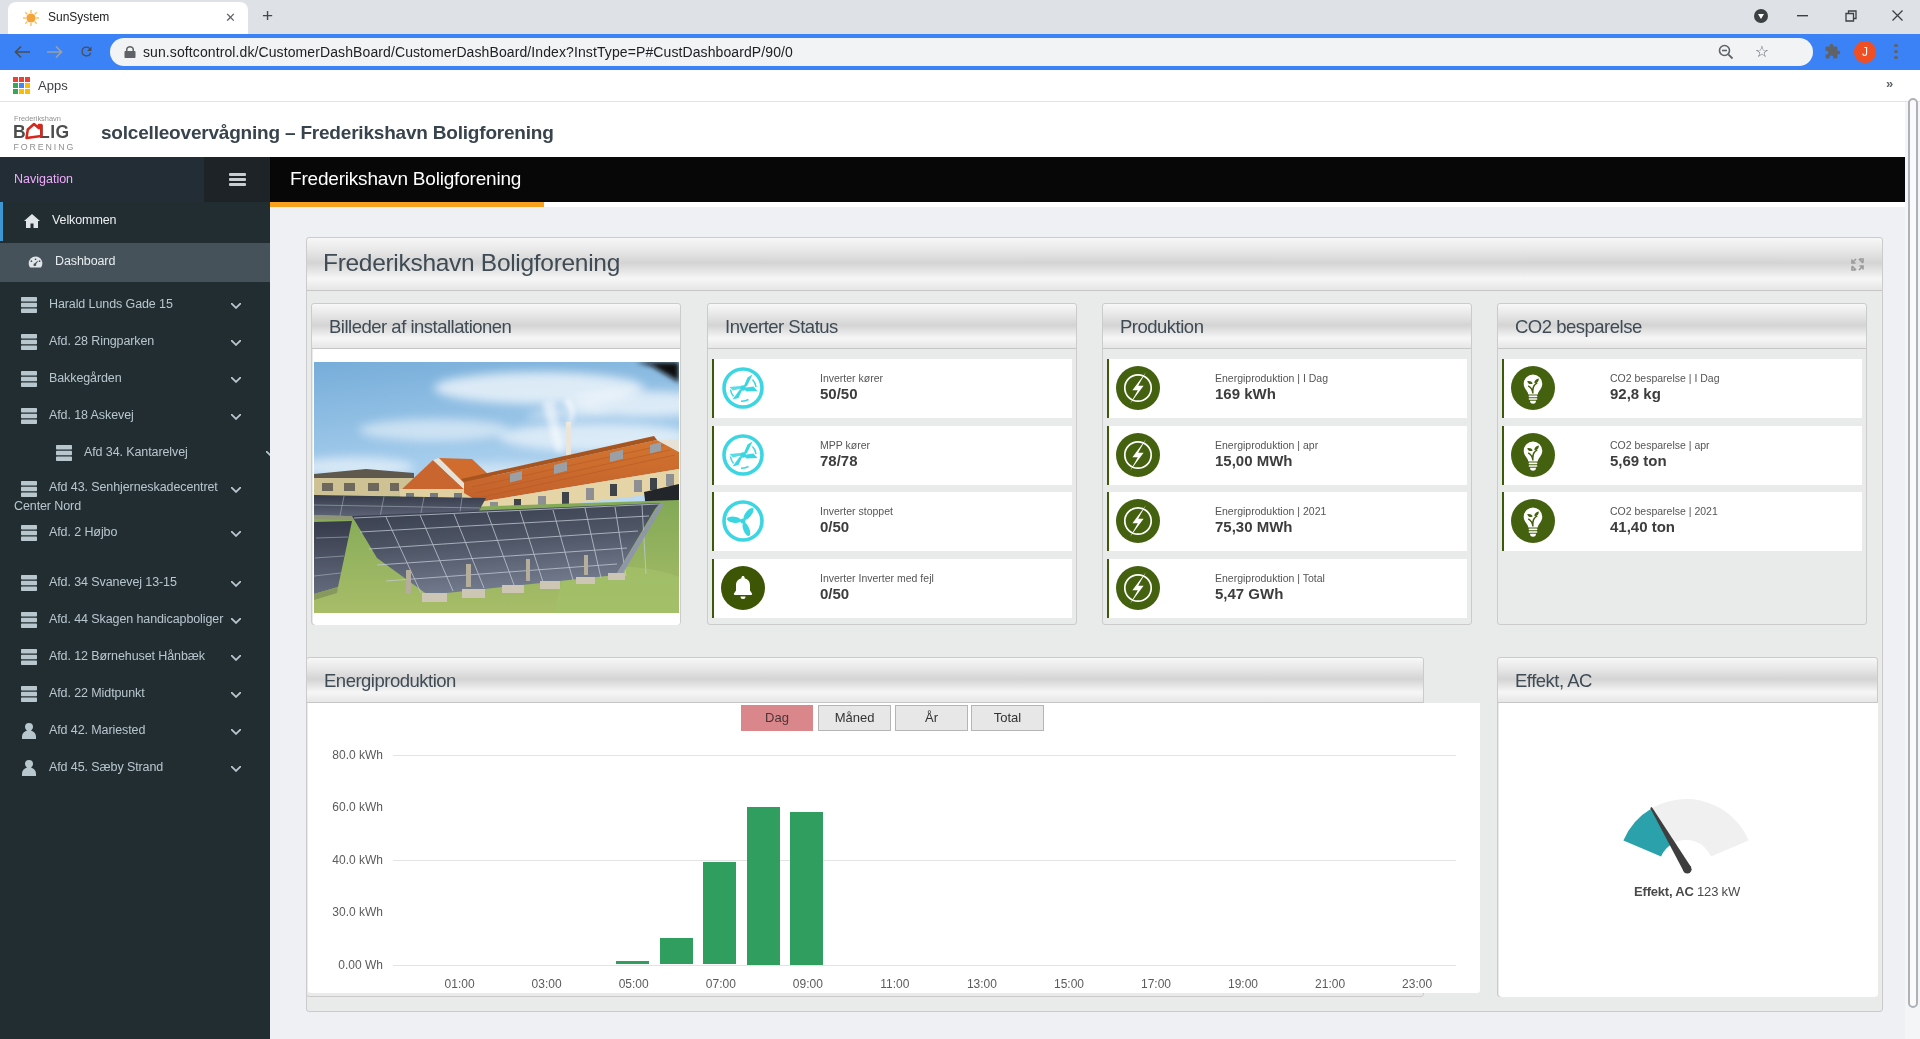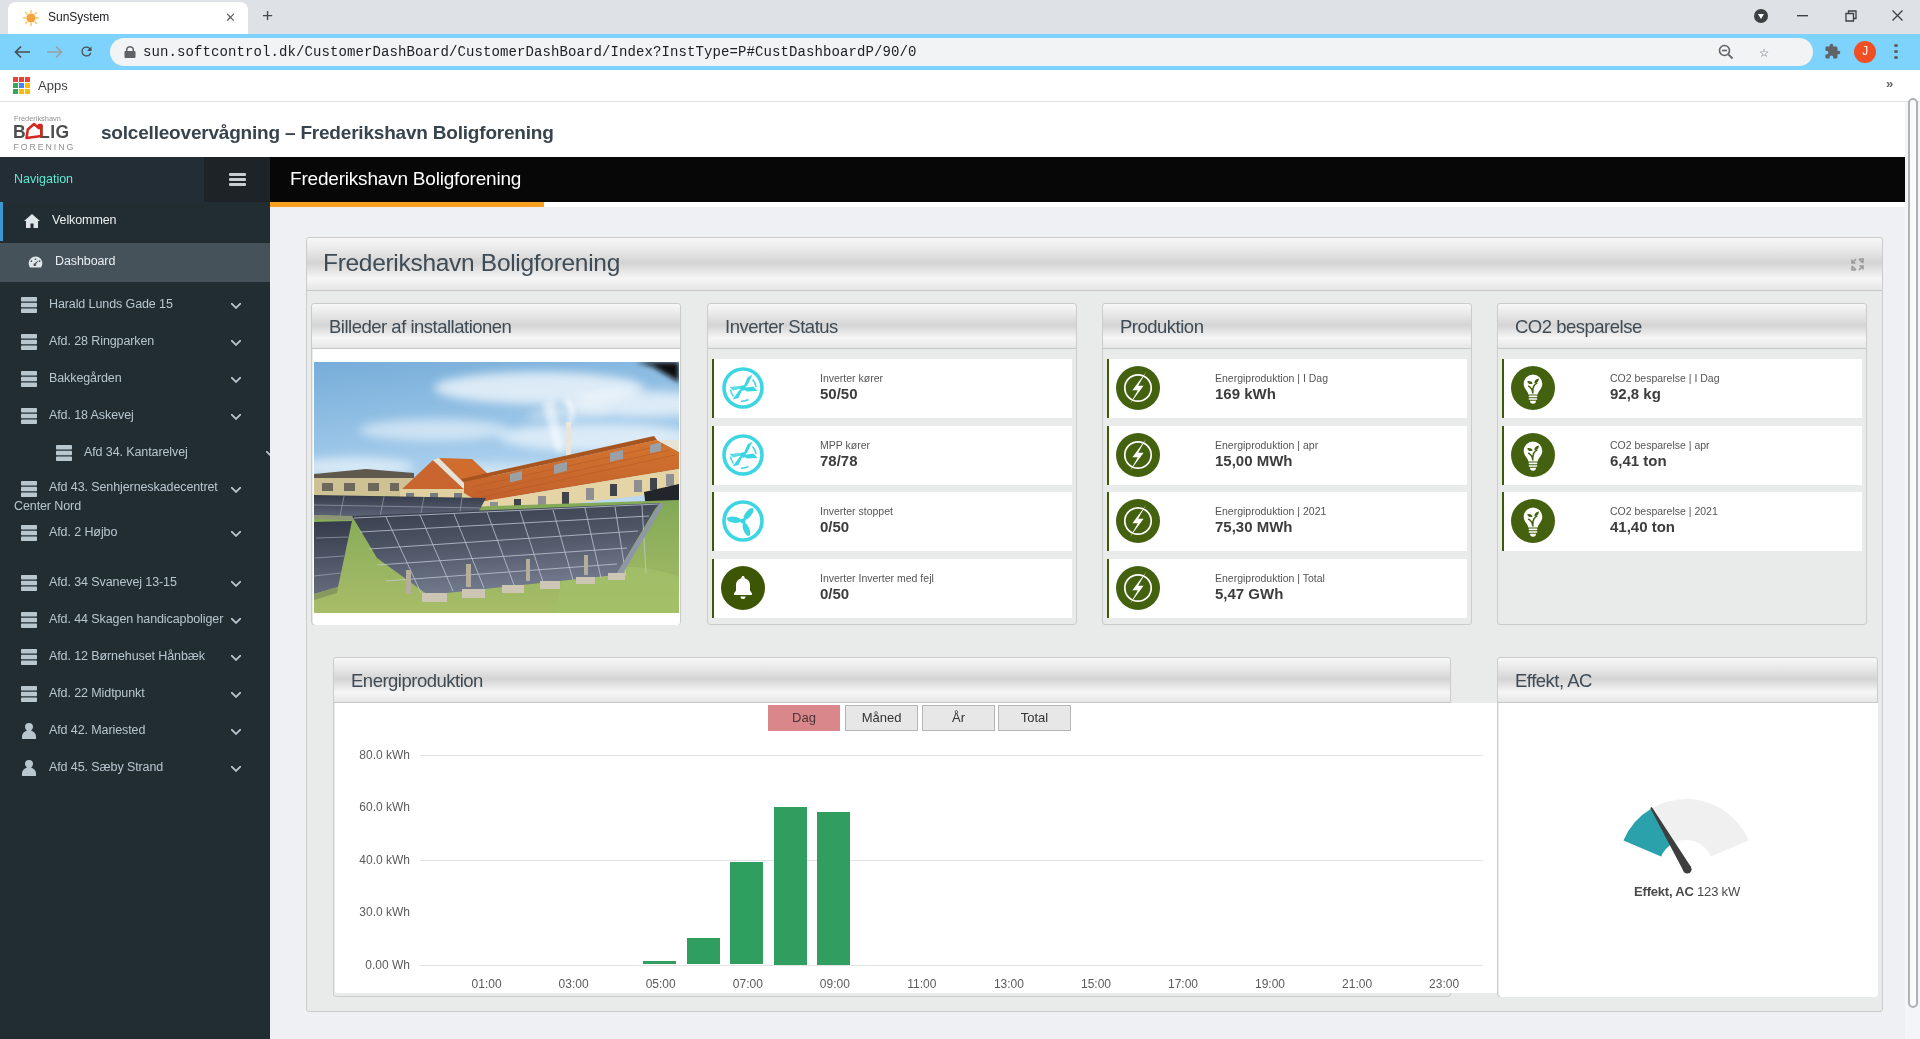--- a/index.html
+++ b/index.html
@@ -10,21 +10,21 @@
 #tabstrip { position:absolute; left:0; top:0; width:1920px; height:34px; background:#dee1e6; }
 #tab { position:absolute; left:8px; top:2px; width:240px; height:32px; background:#fff; border-radius:8px 8px 0 0; }
 #tab .fav { position:absolute; left:15px; top:8px; }
 #tab .ttl { position:absolute; left:40px; top:8px; font-size:12px; color:#202124; }
 #tab .cls { position:absolute; left:217px; top:8px; font-size:13px; color:#5f6368; }
 #newtab { position:absolute; left:262px; top:5px; font-size:19px; color:#45494d; font-weight:400; }
 .wbtn { position:absolute; top:8px; color:#3c4043; font-size:15px; }
 #mediabtn { position:absolute; left:1754px; top:9px; width:14px; height:14px; background:#3c4043; border-radius:50%; }
 #mediabtn:after { content:""; position:absolute; left:4px; top:5px; border-left:3.5px solid transparent; border-right:3.5px solid transparent; border-top:5px solid #fff; }
 
-#toolbar { position:absolute; left:0; top:34px; width:1920px; height:36px; background:#7dd3fc;font-family:Liberation Mono, monospace; }
+#toolbar { position:absolute; left:0; top:34px; width:1920px; height:36px; background:#3b82f6; }
 .navic { position:absolute; top:7px; font-size:17px; color:#5f6368; }
 #omni { position:absolute; left:110px; top:4px; width:1703px; height:28px; background:#f1f3f4; border-radius:14px; }
 #omni .lock { position:absolute; left:14px; top:7px; }
 #omni .url { position:absolute; left:33px; top:6px; font-size:14px; color:#202124; letter-spacing:0.1px; }
 #omni .zoomi { position:absolute; right:78px; top:5px; }
 #omni .star { position:absolute; right:44px; top:4px; font-size:16px; color:#5f6368; }
 #puzzle { position:absolute; left:1824px; top:9px; }
 #avatar { position:absolute; left:1854px; top:7px; width:22px; height:22px; border-radius:50%; background:#f04e23; color:#fff; font-size:12px; text-align:center; line-height:22px; }
 #kebab { position:absolute; left:1894px; top:7px; width:4px; }
 #kebab i { display:block; width:3.5px; height:3.5px; border-radius:50%; background:#5f6368; margin:2.6px 0; }
@@ -35,21 +35,21 @@
 #bookbar .lbl { position:absolute; left:38px; top:8px; font-size:13px; color:#3c4043; }
 #bookbar .more { position:absolute; left:1886px; top:6px; font-size:13px; color:#5f6368; font-weight:bold; }
 
 
 #appheader { position:absolute; left:0; top:102px; width:1920px; height:55px; background:#fff; }
 #apptitle { position:absolute; left:101px; top:20px; font-size:19px; font-weight:bold; color:#37434d; letter-spacing:-0.2px; }
 #logo { position:absolute; }
 
 
 #navhead { position:absolute; left:0; top:157px; width:204px; height:45px; background:#232d36; }
-#navhead span { position:absolute; left:14px; top:15px; color:#5eead4; font-size:12.5px; }
+#navhead span { position:absolute; left:14px; top:15px; color:#f0abfc; font-size:12.5px; }
 #hambox { position:absolute; left:204px; top:157px; width:66px; height:45px; background:#1d2327; }
 #hambox .bars { position:absolute; left:25px; top:16px; width:17px; }
 #hambox .bars i { display:block; height:2.5px; background:#c8cdd1; margin-bottom:2.5px; border-radius:1px; }
 #blackbar { position:absolute; left:270px; top:157px; width:1650px; height:45px; background:#070707; }
 #blackbar span { position:absolute; left:20px; top:11px; color:#fff; font-size:19px; letter-spacing:-0.2px; }
 #orangeline { position:absolute; left:270px; top:202px; width:274px; height:5px; background:#f9a11f; }
 
 
 #sidebar { position:absolute; left:0; top:202px; width:270px; height:837px; background:#222d32; }
 .sitem { position:relative; color:#b8c7ce; font-size:12.5px; letter-spacing:-0.1px; white-space:nowrap; }
@@ -641,40 +641,40 @@
             <path d="M22 8.5a9.3 9.3 0 0 1 9.3 9.3c0 2.9-1.4 5-2.9 6.9-.9 1.1-1.5 2.4-1.8 3.8h-9.2c-.3-1.4-.9-2.7-1.8-3.8-1.5-1.9-2.9-4-2.9-6.9A9.3 9.3 0 0 1 22 8.5z"></path>
 <rect x="17.6" y="29.6" width="8.8" height="1.6" rx="0.8"></rect>
 <rect x="17.6" y="32.2" width="8.8" height="1.6" rx="0.8"></rect>
 <path d="M19 34.8h6a3 3 0 0 1-6 0z"></path>
           </g>
 <path d="M21.2 27.5c-.4-3.4-1.7-5.4-4.4-7l.7-1.2c1.6.9 2.8 2 3.7 3.5.3-2.6 1.5-4.7 4.6-6.6l.8 1.2c-3.3 2-4.1 4.1-4 10.1z" fill="#44610f"></path>
 <path d="M16.2 15.2c2.6-.6 4.4.2 5.5 2.2-2.2 1.3-4.4.8-5.5-2.2z" fill="#44610f"></path>
 <path d="M27.9 12.5c-2.9.4-4.4 1.9-4.6 4.6 2.8.3 4.5-1.2 4.6-4.6z" fill="#44610f"></path>
 </svg>
 <div class="lbl">CO2 besparelse | apr</div>
-        <div class="val">6,41 ton</div>
+        <div class="val">5,69 ton</div>
 </div>
 <div class="irow" style="left:1232px;top:285px;width:360px;height:59px;">
 <svg width="44" height="44" viewBox="0 0 44 44">
 <circle cx="22" cy="22" r="22" fill="#44610f"></circle>
 <g fill="#fff">
             <path d="M22 8.5a9.3 9.3 0 0 1 9.3 9.3c0 2.9-1.4 5-2.9 6.9-.9 1.1-1.5 2.4-1.8 3.8h-9.2c-.3-1.4-.9-2.7-1.8-3.8-1.5-1.9-2.9-4-2.9-6.9A9.3 9.3 0 0 1 22 8.5z"></path>
 <rect x="17.6" y="29.6" width="8.8" height="1.6" rx="0.8"></rect>
 <rect x="17.6" y="32.2" width="8.8" height="1.6" rx="0.8"></rect>
 <path d="M19 34.8h6a3 3 0 0 1-6 0z"></path>
           </g>
 <path d="M21.2 27.5c-.4-3.4-1.7-5.4-4.4-7l.7-1.2c1.6.9 2.8 2 3.7 3.5.3-2.6 1.5-4.7 4.6-6.6l.8 1.2c-3.3 2-4.1 4.1-4 10.1z" fill="#44610f"></path>
 <path d="M16.2 15.2c2.6-.6 4.4.2 5.5 2.2-2.2 1.3-4.4.8-5.5-2.2z" fill="#44610f"></path>
 <path d="M27.9 12.5c-2.9.4-4.4 1.9-4.6 4.6 2.8.3 4.5-1.2 4.6-4.6z" fill="#44610f"></path>
 </svg>
 <div class="lbl">CO2 besparelse | 2021</div>
         <div class="val">41,40 ton</div>
 </div>
 
-<div class="panel" style="left:36px;top:450px;width:1118px;height:340px;margin-left:27px;">
+<div class="panel" style="left:36px;top:450px;width:1118px;height:340px;">
   <div class="phead" style="height:45px;">
           <span style="position:absolute;left:17px;top:12px;font-size:18.5px;letter-spacing:-0.5px;">Energiproduktion</span>
         </div>
   <div class="pbody" style="left:1px;top:45px;width:1172px;height:290px;border-radius:0 0 3px 3px;"></div>
   <div class="chbtn" style="top:47px;left:434px;width:72px;background:#d9878b;border-color:#d9878b;color:#4a3539;">Dag</div>
   <div class="chbtn" style="top:47px;left:511px;width:73px;">Måned</div>
   <div class="chbtn" style="top:47px;left:588px;width:73px;">År</div>
   <div class="chbtn" style="top:47px;left:664px;width:73px;">Total</div>
   <div style="position:absolute;left:86px;top:96.5px;width:1063px;height:1px;background:#e3e3e3;"></div>
 

